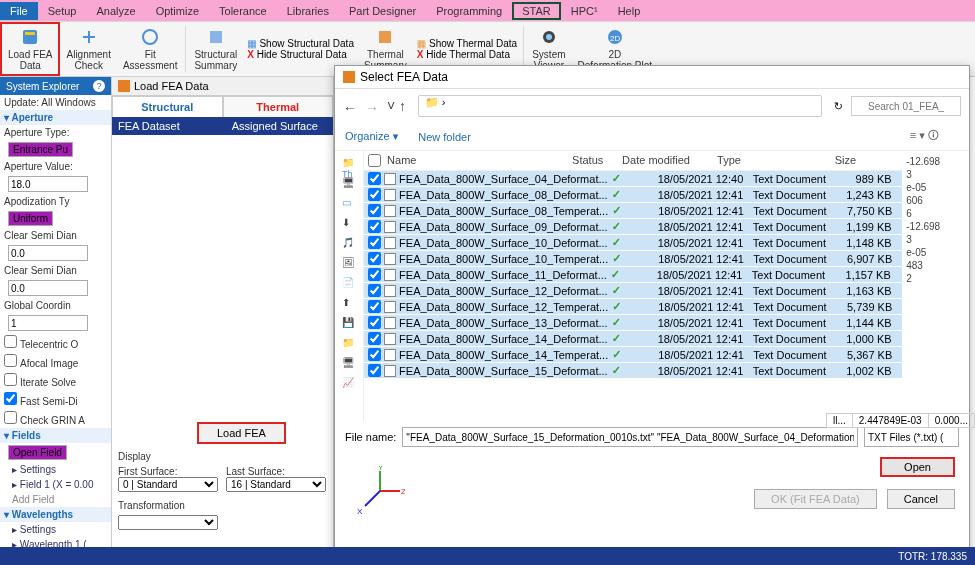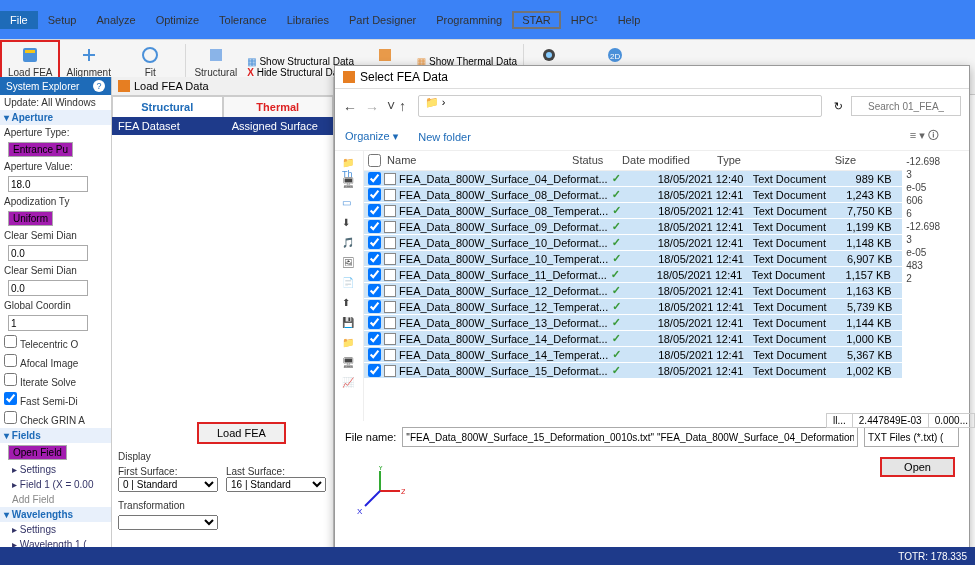--- a/index.html
+++ b/index.html
@@ -1,22 +1,22 @@
 <!DOCTYPE html>
 <html><head>
 <meta charset="utf-8">
 <style>
 * { box-sizing: border-box; margin: 0; padding: 0; font-family: "Segoe UI", Tahoma, sans-serif; }
 body { width: 975px; height: 565px; background: #fff; overflow: hidden; position: relative; font-size: 11px; }
 
 
-.menu-bar { height: 40px; background: #3b82f6; display: flex; align-items: center; border-bottom: 1px solid #d8d8d8; }
+.menu-bar { height: 22px; background: #f9a8d4; display: flex; align-items: center; border-bottom: 1px solid #d8d8d8; }
 .menu-bar .item { padding: 3px 10px; color: #333; cursor: default; }
 .menu-bar .file { background: #1e6bb8; color: #fff; }
-.menu-bar .star { border: 2px solid #737373; padding: 1px 8px; }
+.menu-bar .star { border: 2px solid #14532d; padding: 1px 8px; }
 
 
 .ribbon { height: 55px; background: #f5f5f5; display: flex; border-bottom: 1px solid #d0d0d0; }
 .ribbon-btn { display: flex; flex-direction: column; align-items: center; justify-content: center; padding: 2px 6px; font-size: 10px; color: #333; text-align: center; }
 .ribbon-btn .ico { width: 20px; height: 20px; margin-bottom: 2px; display: flex; align-items: center; justify-content: center; }
 .load-fea { border: 2px solid #d22; }
 .sep { width: 1px; background: #d8d8d8; margin: 4px 2px; }
 .ribbon-label { position: absolute; top: 77px; left: 100px; font-size: 10px; color: #888; }
 
 
@@ -437,20 +437,24 @@
     <button class="open-btn">Open</button>
   </div>
   <svg class="axis" width="50" height="50">
     <line x1="25" y1="25" x2="25" y2="5" stroke="#3a3" stroke-width="2"></line>
       <text x="23" y="4" font-size="8" fill="#3a3">Y</text>
     <line x1="25" y1="25" x2="45" y2="25" stroke="#d22" stroke-width="2"></line>
       <text x="46" y="28" font-size="8" fill="#d22">Z</text>
     <line x1="25" y1="25" x2="10" y2="40" stroke="#22d" stroke-width="2"></line>
       <text x="2" y="48" font-size="8" fill="#22d">X</text>
   </svg>
+  <div class="btn-row">
+    <button disabled="" style="color:#aaa">OK (Fit FEA Data)</button>
+    <button>Cancel</button>
+  </div>
 </div>
 
 <table class="table-frag">
   <tbody>
       <tr>
         <td>ll...</td>
         <td>2.447849E-03</td>
         <td>0.000...</td>
       </tr>
 </tbody>

